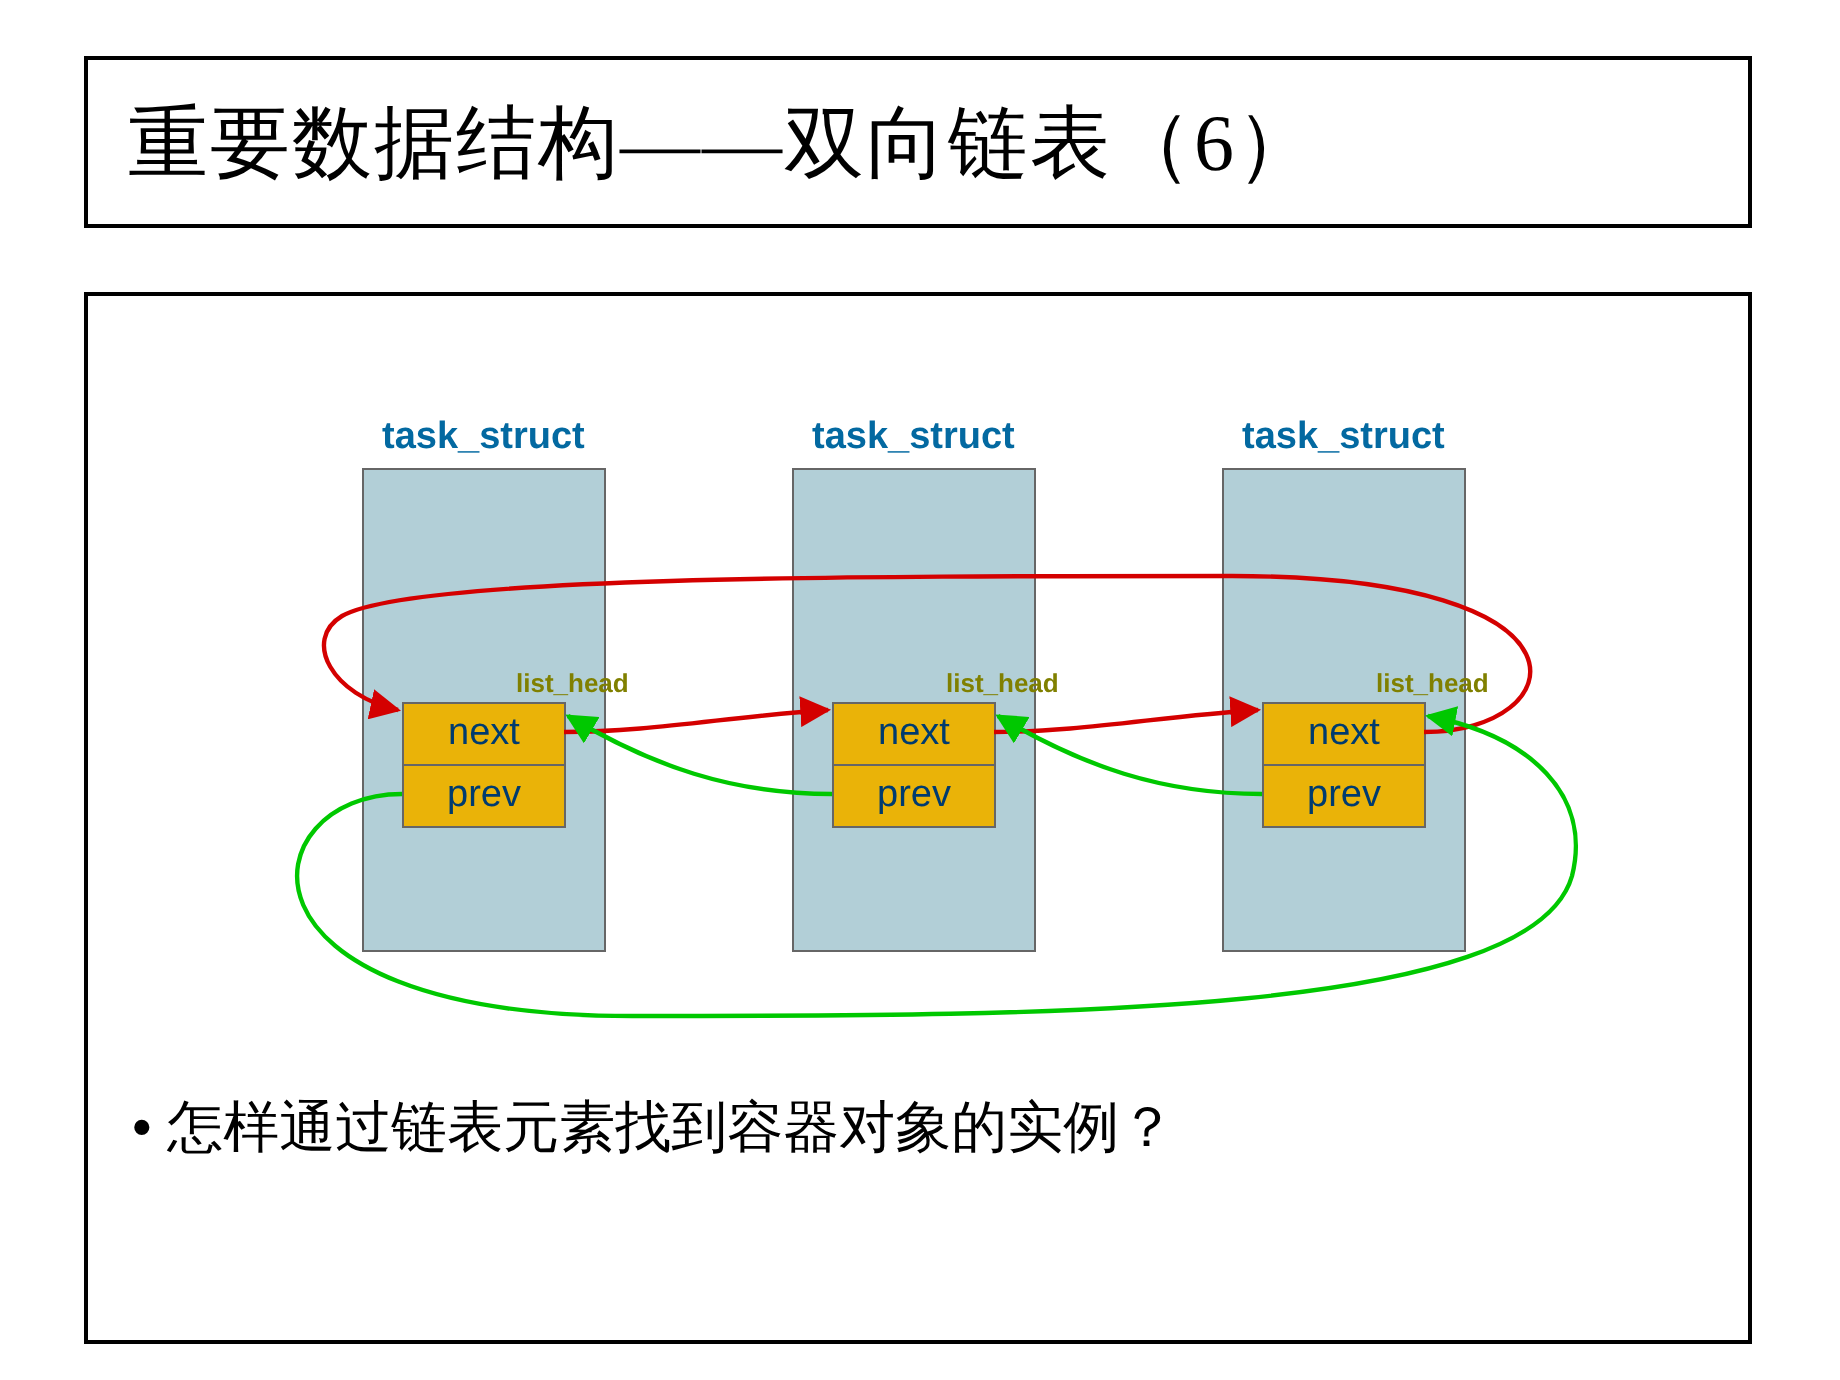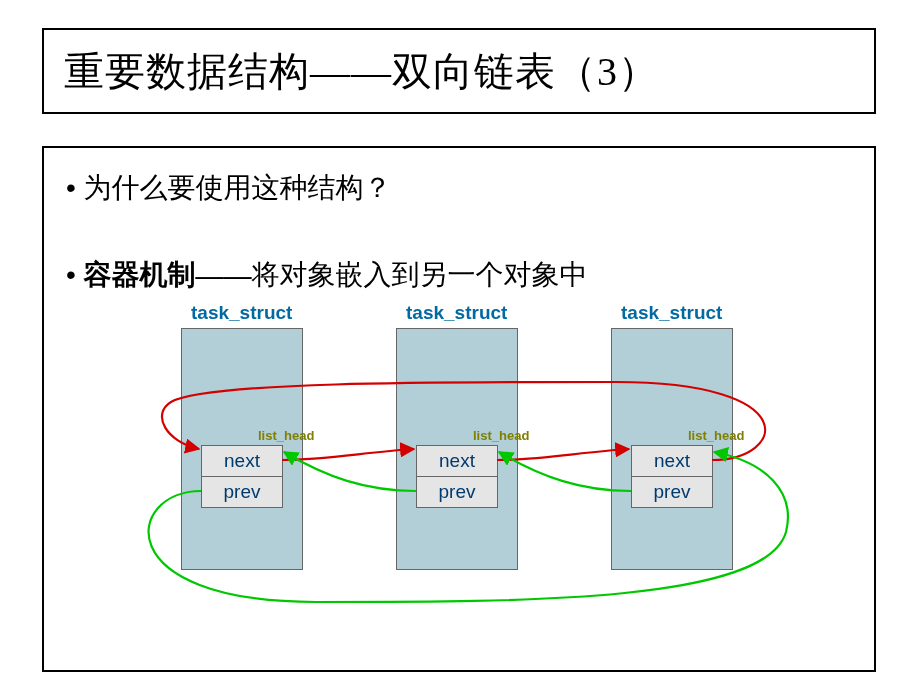--- a/index.html
+++ b/index.html
@@ -87,44 +87,40 @@
     position: absolute;
     width: 80px;
     height: 30px;
     border: 1px solid #666;
     display: flex;
     align-items: center;
     justify-content: center;
     font-family: Arial, sans-serif;
     font-size: 19px;
     color: #003b6f;
-    background: #e5e5e5;
+    background: #eab308;
   }
   svg.arrows {
     position: absolute;
     left: 0;
     top: 0;
     width: 790px;
     height: 330px;
     pointer-events: none;
   }
 </style>
 </head>
 <body>
 
 <div class="title-box">
-  <span class="title-text">重要数据结构——双向链表（3）</span>
+  <span class="title-text">重要数据结构——双向链表（6）</span>
 </div>
 
 <div class="content-box">
-  <div class="bullet">为什么要使用这种结构？</div>
   <div style="height:40px"></div>
-  <div class="bullet">
-    <span class="bold">容器机制——</span><span>将对象嵌入到另一个对象中</span>
-  </div>
 
   <div class="diagram-wrap">
 
     <div class="ts-label" style="left:125px">task_struct</div>
     <div class="ts-label" style="left:340px">task_struct</div>
     <div class="ts-label" style="left:555px">task_struct</div>
 
     <div class="struct-box" style="left:115px"></div>
     <div class="struct-box" style="left:330px"></div>
     <div class="struct-box" style="left:545px"></div>
@@ -159,13 +155,14 @@
       <path d="M646,158 C720,158 740,80 550,80 C360,80 140,80 105,100 C85,112 100,140 133,147" stroke="#d40000" stroke-width="2.2" fill="none" marker-end="url(#arr-red)"></path>
 
       <path d="M350,189 C300,189 260,175 218,150" stroke="#00c800" stroke-width="2.2" fill="none" marker-end="url(#arr-green)"></path>
 
       <path d="M565,189 C515,189 475,175 433,150" stroke="#00c800" stroke-width="2.2" fill="none" marker-end="url(#arr-green)"></path>
 
       <path d="M135,189 C60,189 40,300 250,300 C460,300 700,300 720,230 C730,190 700,160 648,150" stroke="#00c800" stroke-width="2.2" fill="none" marker-end="url(#arr-green)"></path>
     </svg>
   </div>
 
+  <div class="bullet" style="margin-top:6px">怎样通过链表元素找到容器对象的实例？</div>
 </div>
 
 </body></html>

